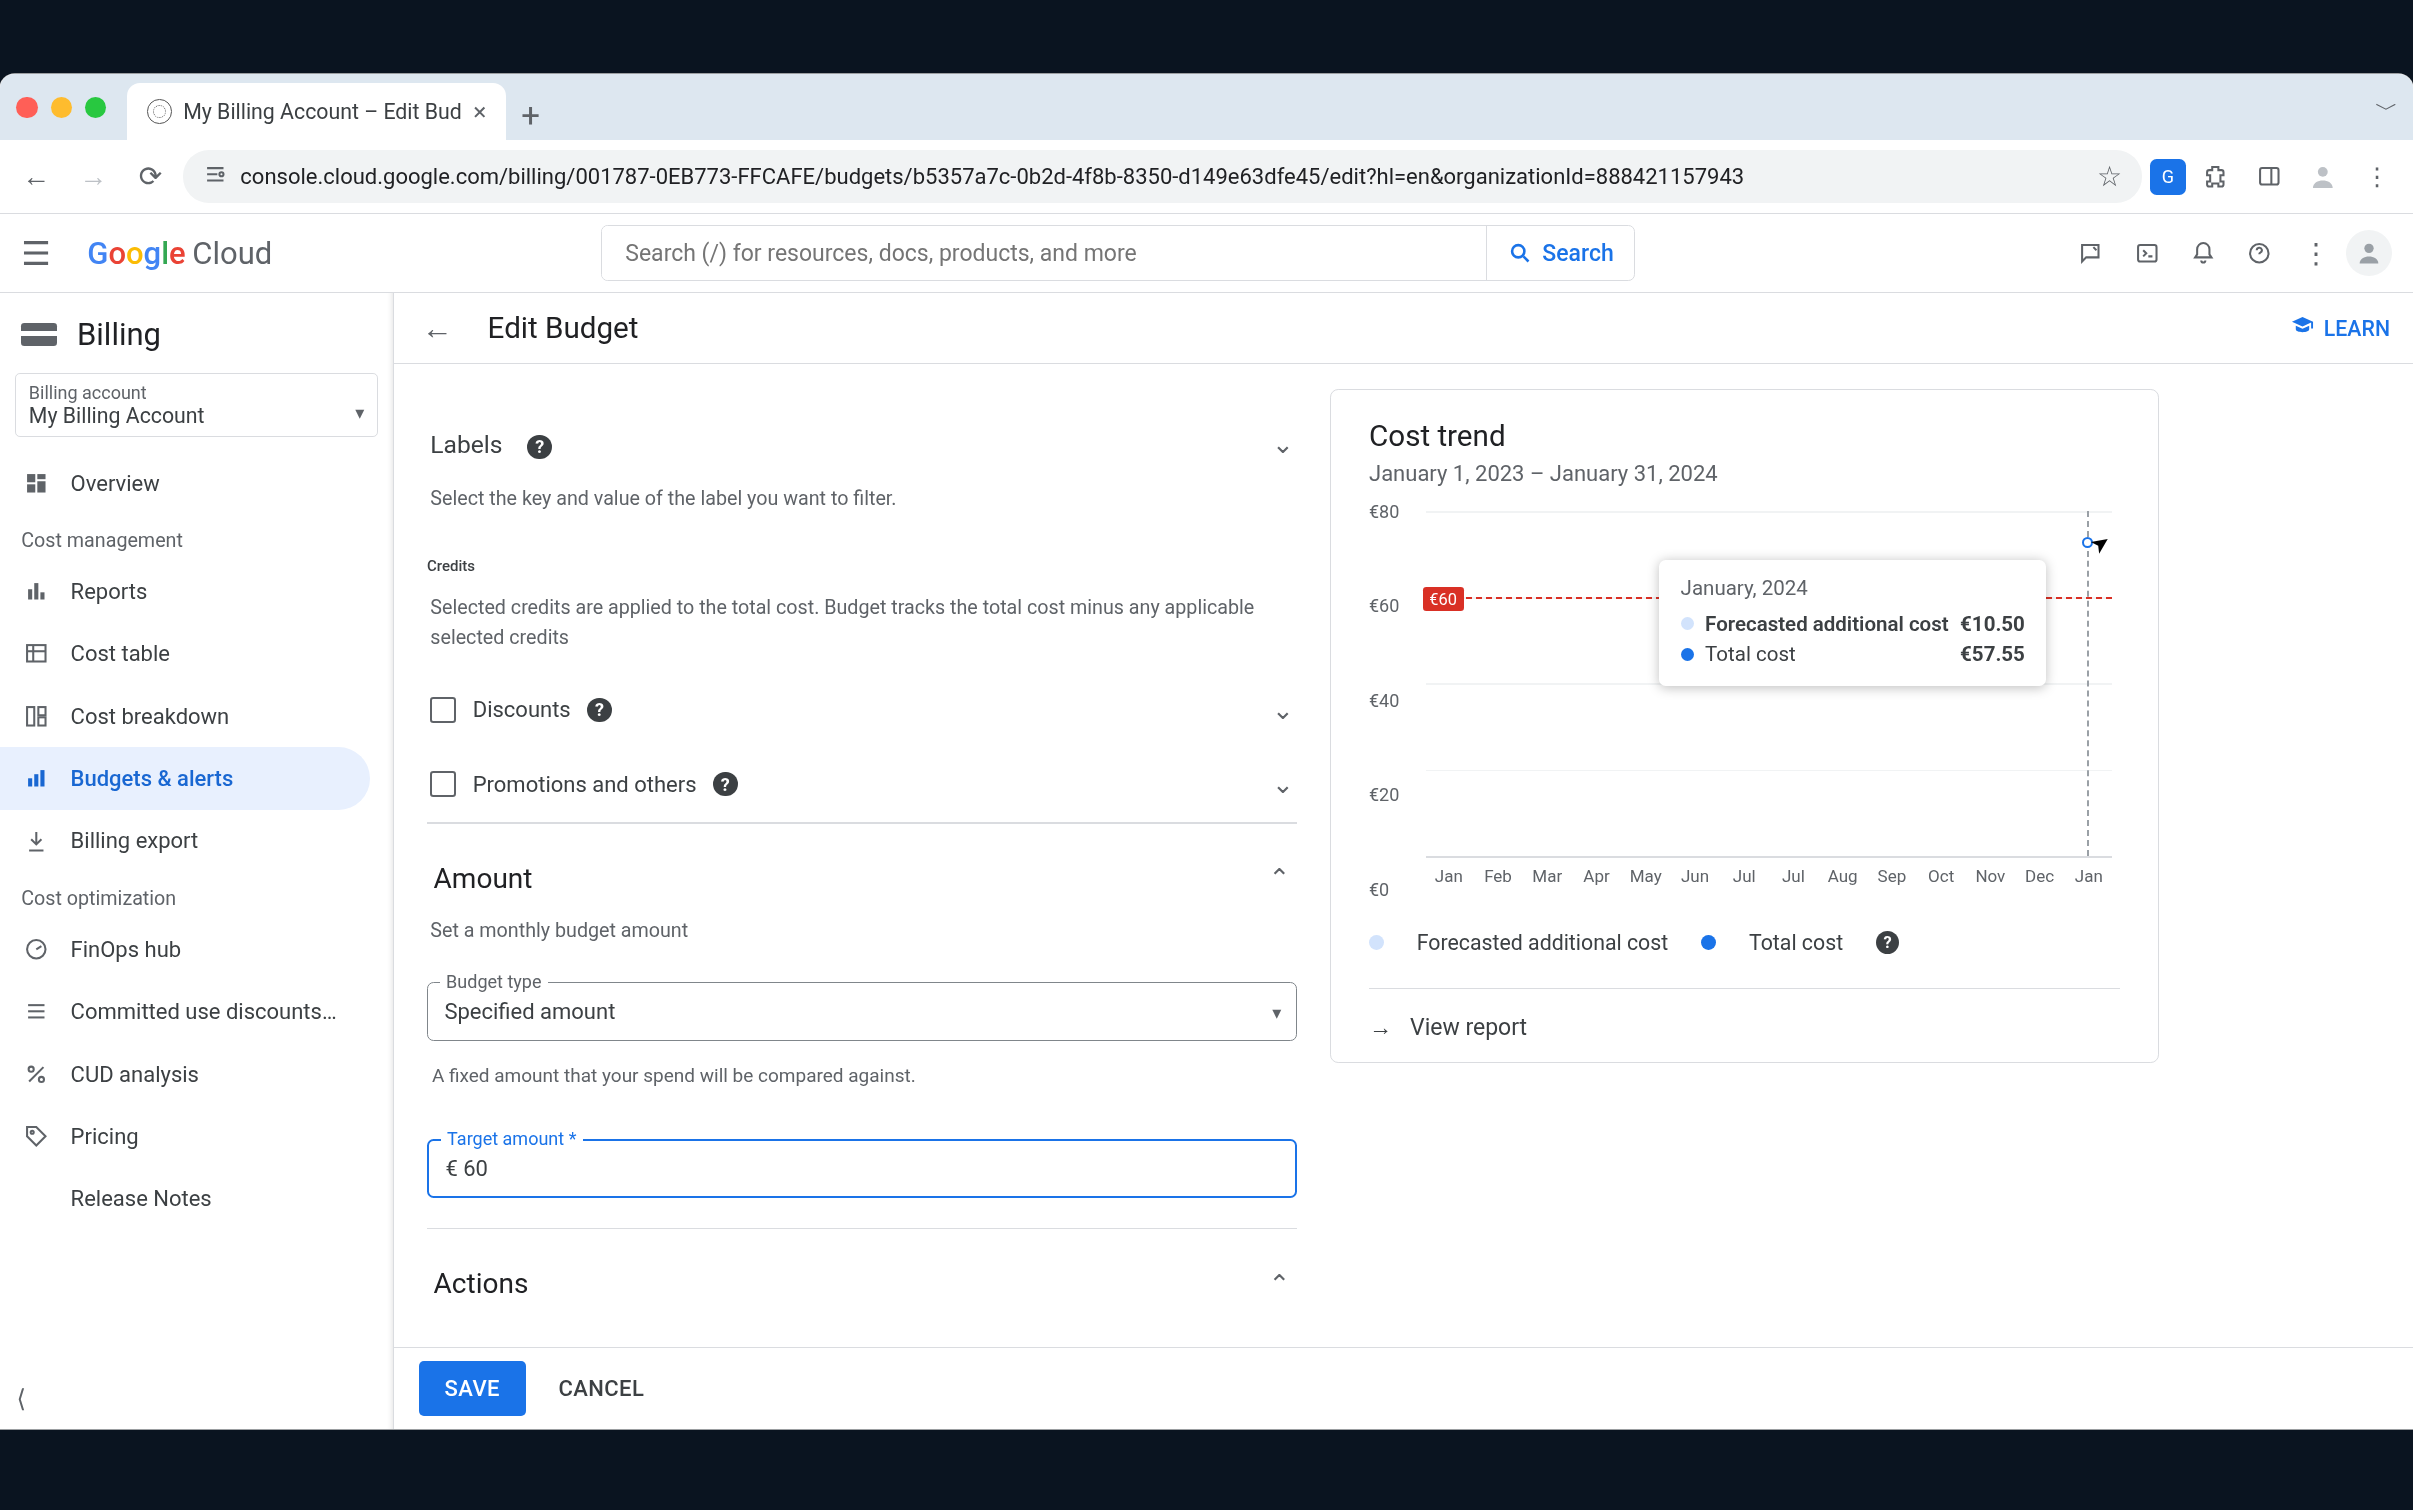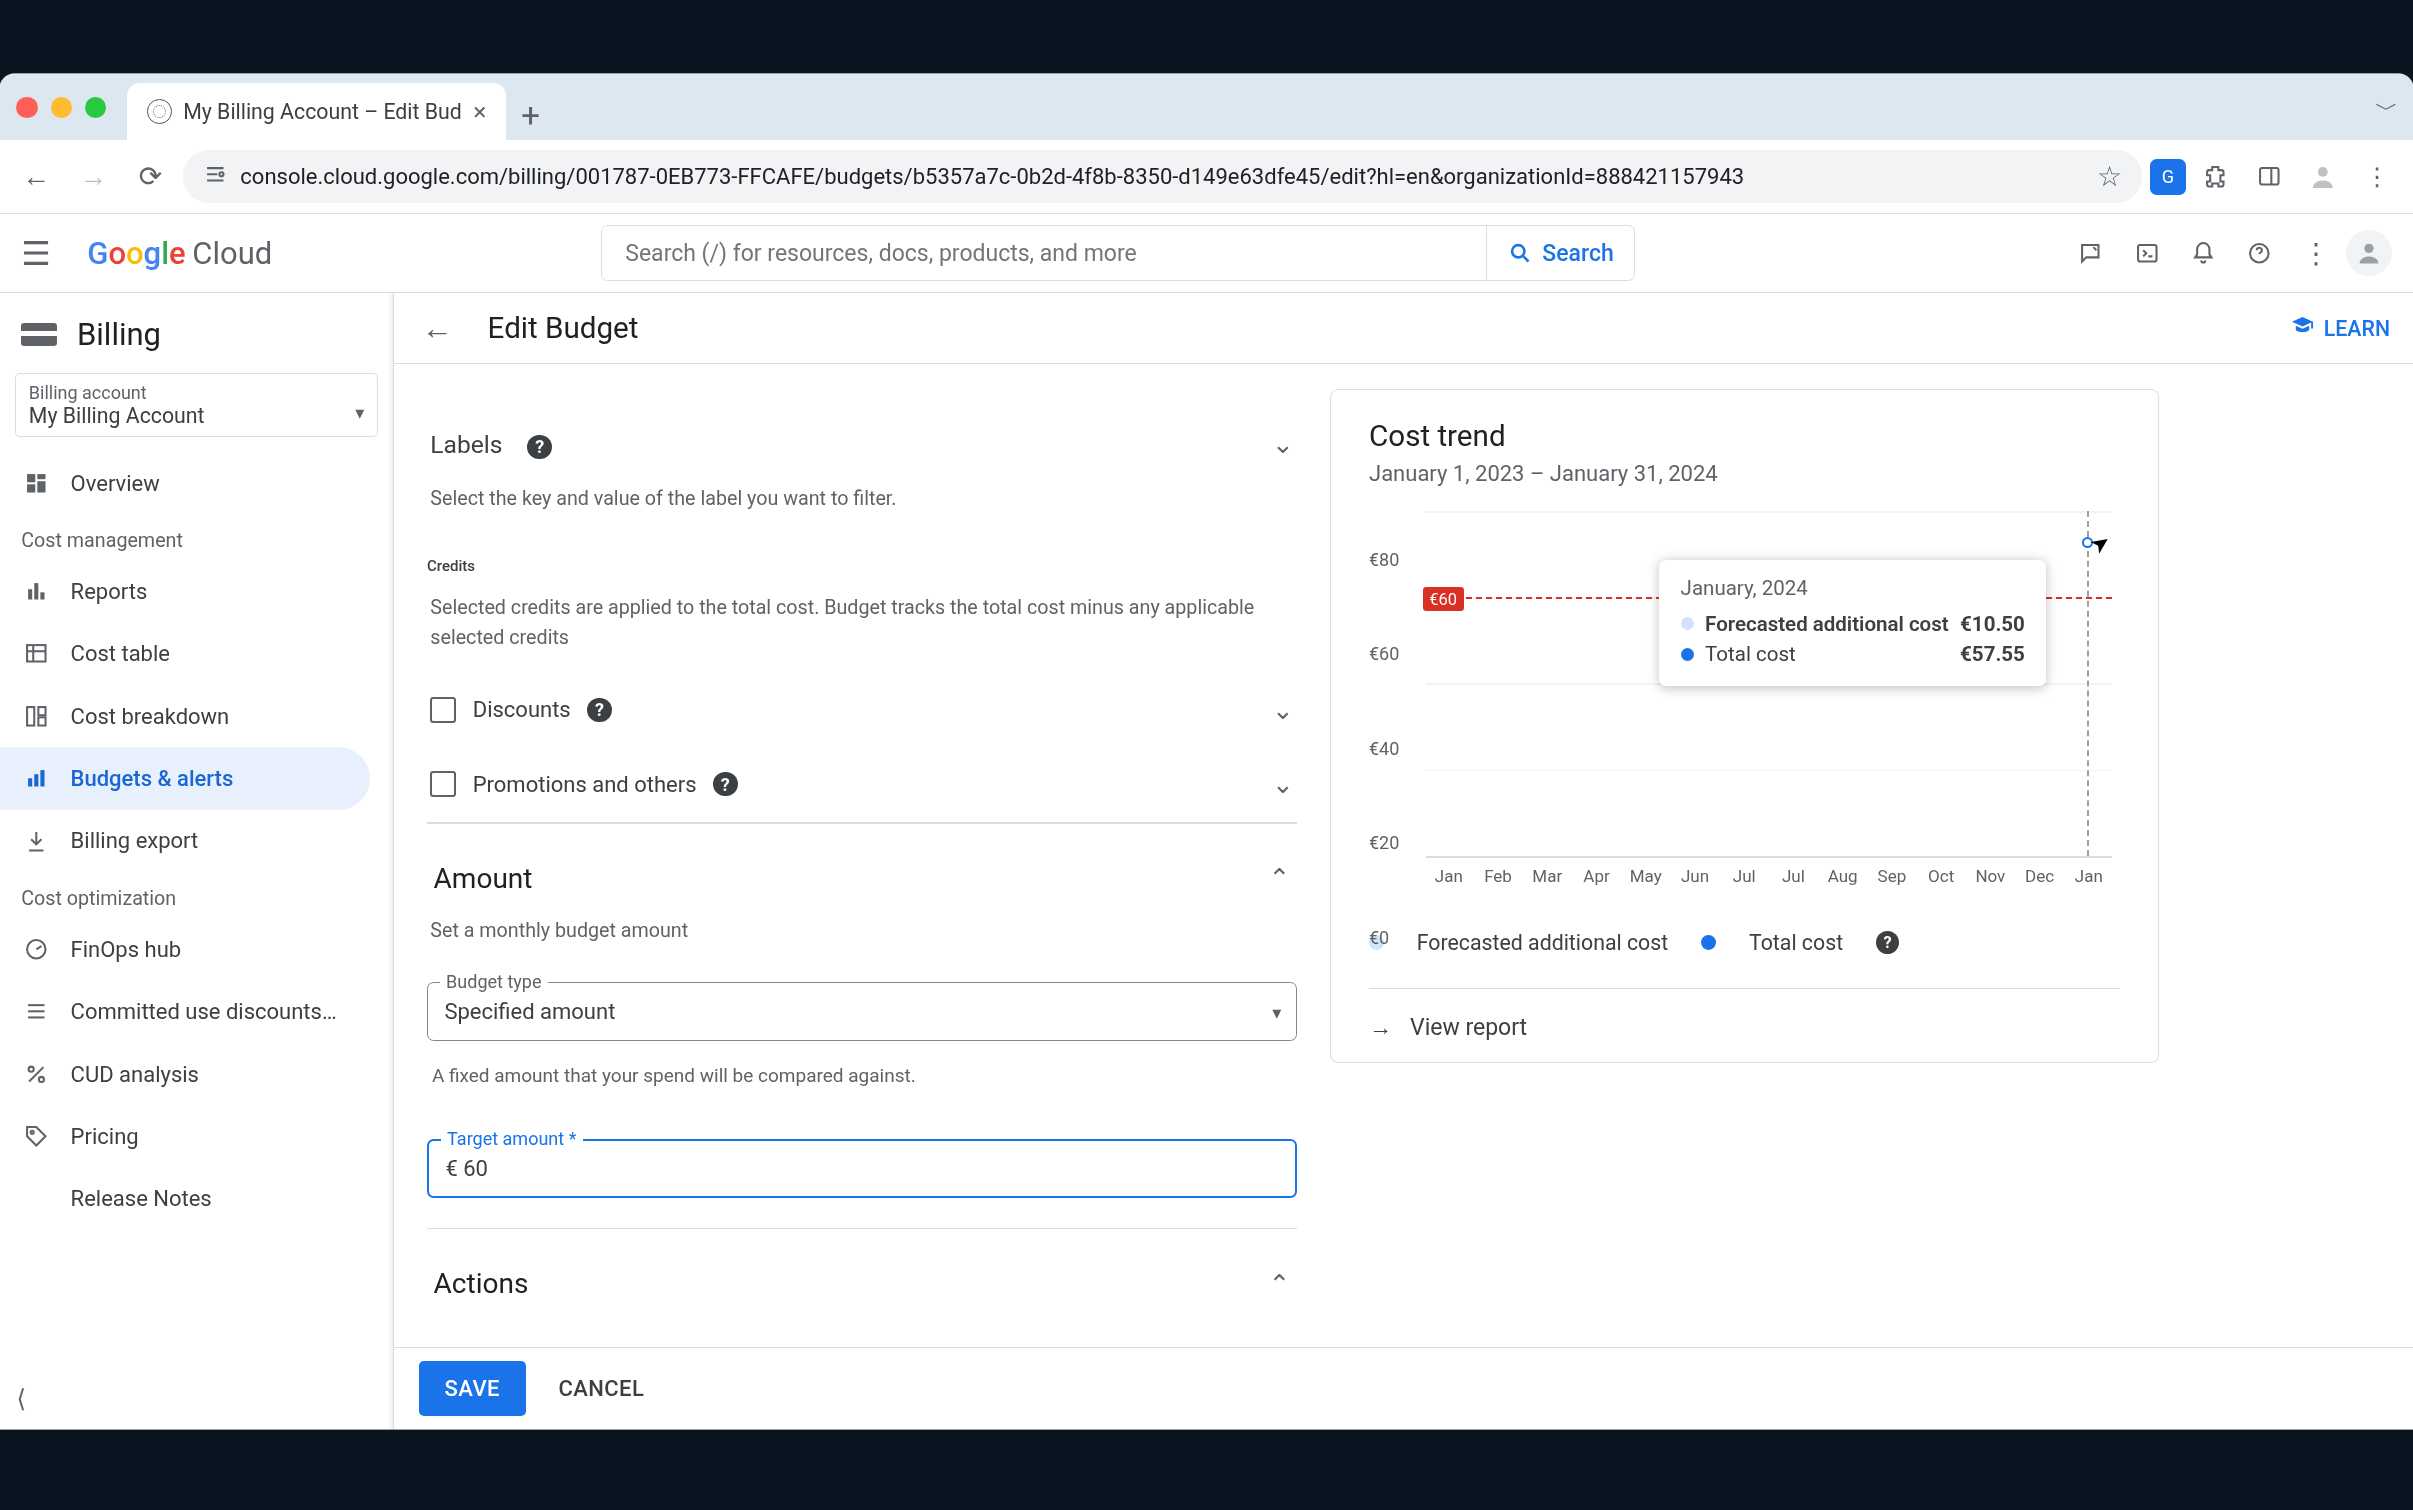--- a/index.html
+++ b/index.html
@@ -105,21 +105,21 @@
   .md-input input { border:0; outline:0; font-size:22px; color:#3c4043; width:100%;}
 
   .footer-bar { position:absolute; left:0; right:0; bottom:0; height:82px; border-top:1.6px solid #dadce0; background:#fff; display:flex; align-items:center; gap:13px; padding-left:24.6px; }
   .btn-primary { background:#1a73e8; color:#fff; padding: 14.8px 26px; border-radius:4.9px; font-size:22px; font-weight:500; letter-spacing:0.4px; cursor:pointer;}
   .btn-flat { color:#3c4043; padding: 14.8px 19.7px; font-size:22px; font-weight:500; letter-spacing:0.4px; cursor:pointer;}
 
   
   .side-col h3 { font-size:29.6px; color:#202124; font-weight:400; }
   .range { font-size:22px; color:#5f6368; margin-top:8.2px;}
   .chart { position:relative; height:378px; margin-top:24.6px;}
-  .ylabel { position:absolute; left:0; font-size:18px; color:#5f6368; transform:translateY(-50%);margin-top:48px;}
+  .ylabel { position:absolute; left:0; font-size:18px; color:#5f6368; transform:translateY(-50%);}
   .plot { position:absolute; left:57px; right:8.2px; top:0; bottom:33px; }
   .grid-line { position:absolute; left:0; right:0; height:1.6px; background:#f1f3f4;}
   .budget-line { position:absolute; left:0; right:0; height:0; border-top:2.5px dashed #d93025; z-index:3;}
   .budget-tag { position:absolute; left:-3.3px; background:#d93025; color:#fff; font-size:16.4px; padding:2.5px 6.6px; border-radius:3.3px; transform:translateY(-50%);}
   .bars { position:absolute; inset:0; display:flex; align-items:flex-end; justify-content:space-between; padding: 0 3.3px; }
   .bar-slot { width: 39px; display:flex; flex-direction:column; align-items:center; position:relative;}
   .bar { width: 36px; background:#aecbfa; }
   .bar.total { background:#8ab4f8; }
   .month-lbl { position:absolute; bottom:-29.6px; font-size:17px; color:#5f6368; left:50%; transform:translateX(-50%);}
   .tooltip { position:absolute; background:#fff; border-radius:6.6px; box-shadow: 0 1.6px 11.5px rgba(0,0,0,.25); padding: 16.4px 21.3px; font-size:20.5px; color:#3c4043; z-index:5; min-width:353px;}

